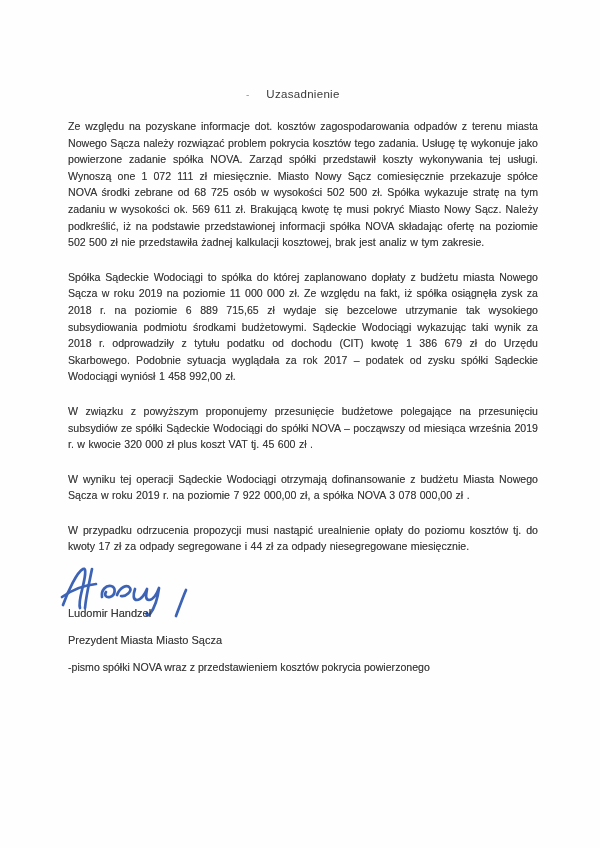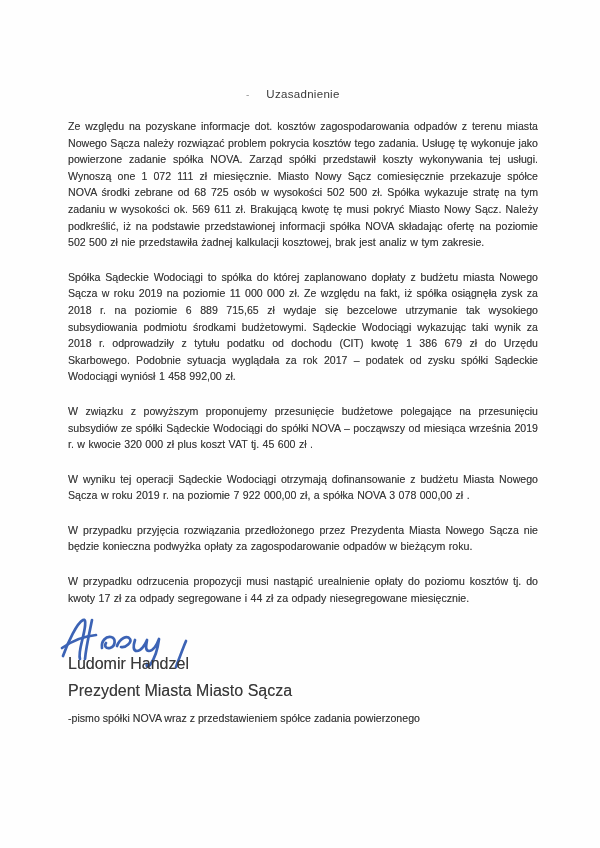--- a/index.html
+++ b/index.html
@@ -46,21 +46,21 @@
     text-shadow: 0 0 0.4px rgba(58,58,58,0.55);
   }
   .sig-block {
     margin-top: 1px;
   }
   .sig-ink {
     display: block;
     margin: 0 0 -15px -8px;
   }
   .sig-line {
-    font-size: 16px;
+    font-size: 11px;
     line-height: 16.6px;
     margin: 0 0 10.5px 0;
     text-align: left;
     text-shadow: 0 0 0.4px rgba(58,58,58,0.55);
   }
   .attachment {
     font-size: 10.6px;
     line-height: 16.6px;
     margin: 0 0 10.5px 0;
     text-align: left;
@@ -75,35 +75,34 @@
 
     <div class="doc-title">
       <span class="title-dash">-</span>
       <span>Uzasadnienie</span>
     </div>
 
     <p class="body-par">Ze względu na pozyskane informacje dot. kosztów zagospodarowania odpadów z terenu miasta Nowego Sącza należy rozwiązać problem pokrycia kosztów tego zadania. Usługę tę wykonuje jako powierzone zadanie spółka NOVA. Zarząd spółki przedstawił koszty wykonywania tej usługi. Wynoszą one 1 072 111 zł miesięcznie. Miasto Nowy Sącz comiesięcznie przekazuje spółce NOVA środki zebrane od 68 725 osób w wysokości 502 500 zł. Spółka wykazuje stratę na tym zadaniu w wysokości ok. 569 611 zł. Brakującą kwotę tę musi pokryć Miasto Nowy Sącz. Należy podkreślić, iż na podstawie przedstawionej informacji spółka NOVA składając ofertę na poziomie 502 500 zł nie przedstawiła żadnej kalkulacji kosztowej, brak jest analiz w tym zakresie.</p>
     <p class="body-par">Spółka Sądeckie Wodociągi to spółka do której zaplanowano dopłaty z budżetu miasta Nowego Sącza w roku 2019 na poziomie 11 000 000 zł. Ze względu na fakt, iż spółka osiągnęła zysk za 2018 r. na poziomie 6 889 715,65 zł wydaje się bezcelowe utrzymanie tak wysokiego subsydiowania podmiotu środkami budżetowymi. Sądeckie Wodociągi wykazując taki wynik za 2018 r. odprowadziły z tytułu podatku od dochodu (CIT) kwotę 1 386 679 zł do Urzędu Skarbowego. Podobnie sytuacja wyglądała za rok 2017 – podatek od zysku spółki Sądeckie Wodociągi wyniósł 1 458 992,00 zł.</p>
     <p class="body-par">W związku z powyższym proponujemy przesunięcie budżetowe polegające na przesunięciu subsydiów ze spółki Sądeckie Wodociągi do spółki NOVA – począwszy od miesiąca września 2019 r. w kwocie 320 000 zł plus koszt VAT tj. 45 600 zł .</p>
     <p class="body-par">W wyniku tej operacji Sądeckie Wodociągi otrzymają dofinansowanie z budżetu Miasta Nowego Sącza w roku 2019 r. na poziomie 7 922 000,00 zł, a spółka NOVA 3 078 000,00 zł .</p>
-    <p class="body-par">W przypadku przyjęcia rozwiązania przedłożonego przez Prezydenta Miasta Nowego Sącza nie będzie konieczna podwyżka opłaty za zagospodarowanie odpadów w bieżącym roku.</p>
     <p class="body-par">W przypadku odrzucenia propozycji musi nastąpić urealnienie opłaty do poziomu kosztów tj. do kwoty 17 zł za odpady segregowane i 44 zł za odpady niesegregowane miesięcznie.</p>
 
     <div class="sig-block">
       <svg class="sig-ink" width="145" height="56" viewBox="0 0 145 56" fill="none" xmlns="http://www.w3.org/2000/svg">
         <g fill="none" stroke-width="2.7" stroke-linecap="round" stroke-linejoin="round" stroke="#3c63b5">
           <path d="M3,41 C8,27 17,8 23,5 C27,3 25,14 22,26 C20,34 19,41 20,44"></path>
           <path d="M32,5 C30,15 26,32 25,44"></path>
           <path d="M2,33 C12,26 25,21 36,20"></path>
           <path d="M42,33 C41,26 46,21 51,22 C56,23 56,31 50,33 C46,34 44,31 46,28"></path>
           <path d="M57,31 C60,23 67,20 70,24 C72,27 66,33 61,32"></path>
           <path d="M75,25 C73,31 73,36 77,36 C81,36 85,30 87,25 C86,31 85,36 89,36 C93,36 97,30 99,24 C98,32 96,42 90,50 C88,52 86,52 87,49"></path>
           <path d="M116,52 C119,44 123,33 126,26"></path>
         </g>
       </svg>
       <p class="sig-line">Ludomir Handzel</p>
       <p class="sig-line">Prezydent Miasta Miasto Sącza</p>
     </div>
 
-    <p class="attachment">-pismo spółki NOVA wraz z przedstawieniem spółce zadania powierzonego</p>
+    <p class="attachment">-pismo spółki NOVA wraz z przedstawieniem kosztów pokrycia powierzonego</p>
 
   </div>
 </div>
 
 </body></html>

